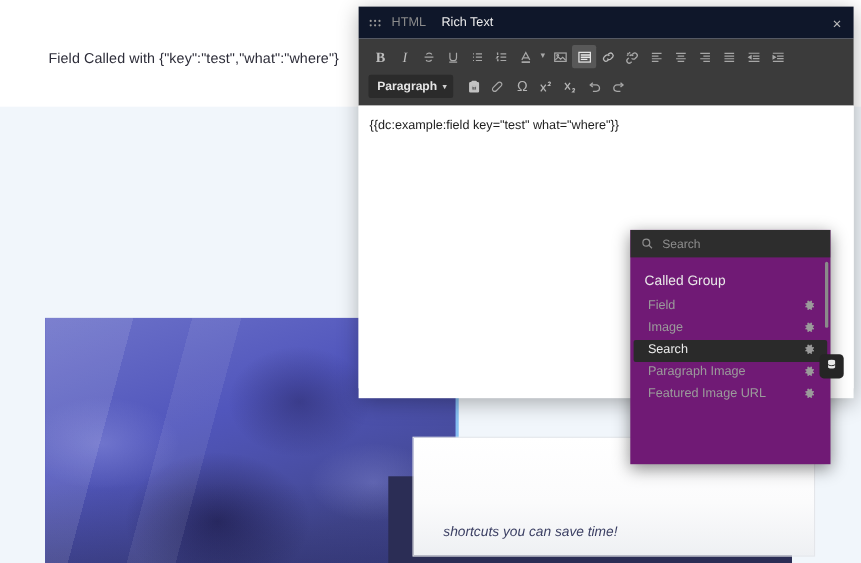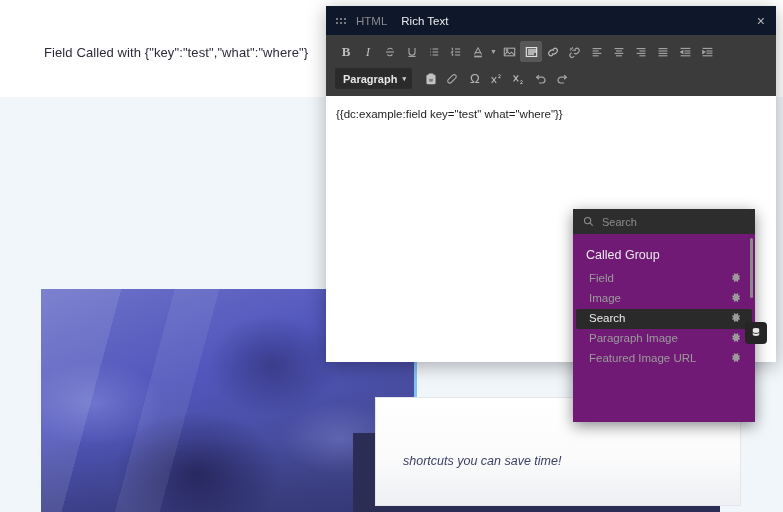--- a/index.html
+++ b/index.html
@@ -60,21 +60,21 @@
   .navy-block {
     position: absolute; left: 353px; top: 336px; width: 367px; height: 94px;
     background: #2b2d55;
   }
   .white-card {
     position: absolute; left: 375px; top: 300px; width: 366px; height: 109px;
     background: linear-gradient(180deg, #ffffff 0%, #fbfbfc 55%, #eef0f3 100%);
     border: 1px solid #e4e6ea;
   }
   .white-card-text {
-    position: absolute; left: 27px; top: 56px;
+    position: absolute; left: 27px; top: 78px;
     font-style: italic; font-size: 12.5px; color: #3b3f63;
     white-space: nowrap;
   }
 
   
   .editor-panel {
     position: absolute; left: 326px; top: 6px; width: 450px; height: 356px;
     background: #ffffff;
     box-shadow: 0 4px 18px rgba(0,0,0,.30);
   }

